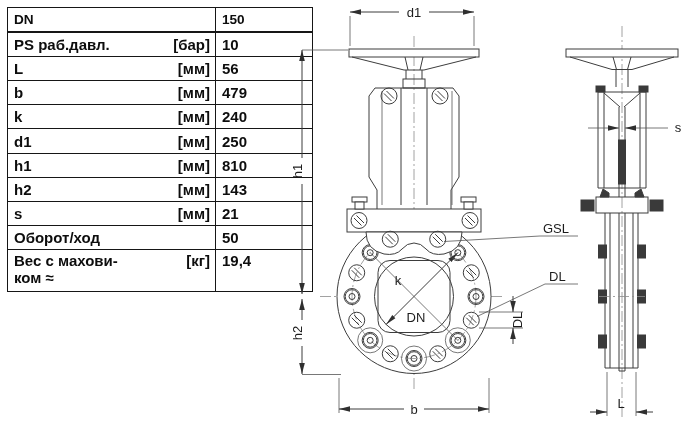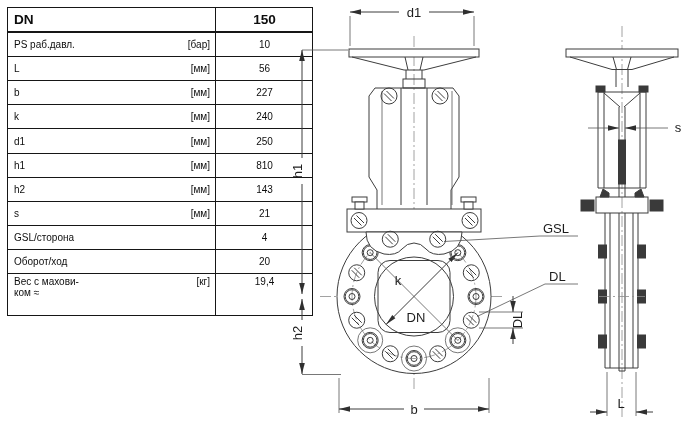--- a/index.html
+++ b/index.html
@@ -8,26 +8,26 @@
     background:#ffffff;font-family:"Liberation Sans",sans-serif;
   }
   
   table.spec{
     position:absolute;left:7px;top:7px;width:281px;
     border-collapse:collapse;table-layout:fixed;
     background:#fff;
   }
   table.spec td{
     border:1.4px solid #161616;
-    font-size:10px;color:#0d0d0d;
+    font-size:15px;color:#0d0d0d;
     padding:1px 5px 1px 6px;height:21.1px;
-    vertical-align:middle;white-space:nowrap;
+    vertical-align:middle;white-space:nowrap;font-weight:bold;
   }
   table.spec td.name{width:196px;}
-  table.spec td.val{text-align:center;width:85px;}
+  table.spec td.val{text-align:left;width:85px;}
   table.spec tr.hdr td{font-weight:bold;font-size:13.6px;border-bottom-width:2.4px;}
   table.spec tr.last td{height:38px;vertical-align:top;padding-top:2px;}
   .namewrap{display:flex;justify-content:space-between;align-items:baseline;}
   .nm{white-space:pre-line;}
   .unit{margin-left:4px;}
   
   #drawing{position:absolute;left:288px;top:0;}
   #drawing path,#drawing line,#drawing circle,#drawing rect,#drawing polyline{
     stroke:#3d3d3d;stroke-width:1;fill:none;
   }
@@ -73,21 +73,21 @@
         </td>
         <td class="val">56</td>
       </tr>
       <tr>
         <td class="name">
           <div class="namewrap">
             <span class="nm">b</span>
             <span class="unit">[мм]</span>
           </div>
         </td>
-        <td class="val">227</td>
+        <td class="val">479</td>
       </tr>
       <tr>
         <td class="name">
           <div class="namewrap">
             <span class="nm">k</span>
             <span class="unit">[мм]</span>
           </div>
         </td>
         <td class="val">240</td>
       </tr>
@@ -119,38 +119,29 @@
         <td class="val">143</td>
       </tr>
       <tr>
         <td class="name">
           <div class="namewrap">
             <span class="nm">s</span>
             <span class="unit">[мм]</span>
           </div>
         </td>
         <td class="val">21</td>
-      </tr>
-      <tr>
-        <td class="name">
-          <div class="namewrap">
-            <span class="nm">GSL/сторона</span>
-            <span class="unit"></span>
-          </div>
-        </td>
-        <td class="val">4</td>
       </tr>
       <tr>
         <td class="name">
           <div class="namewrap">
             <span class="nm">Оборот/ход</span>
             <span class="unit"></span>
           </div>
         </td>
-        <td class="val">20</td>
+        <td class="val">50</td>
       </tr>
       <tr class=" last">
         <td class="name">
           <div class="namewrap">
             <span class="nm">Вес с махови-
 ком ≈</span>
             <span class="unit">[кг]</span>
           </div>
         </td>
         <td class="val">19,4</td>

